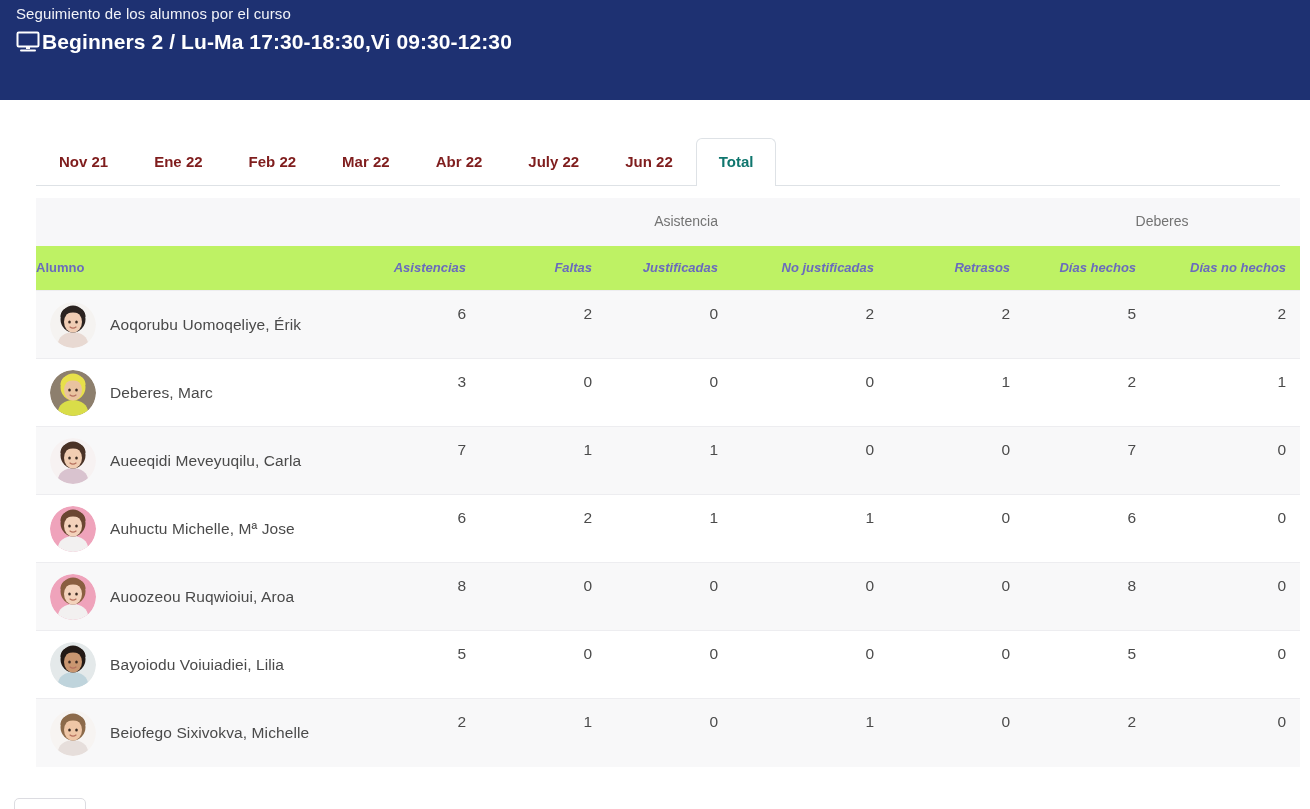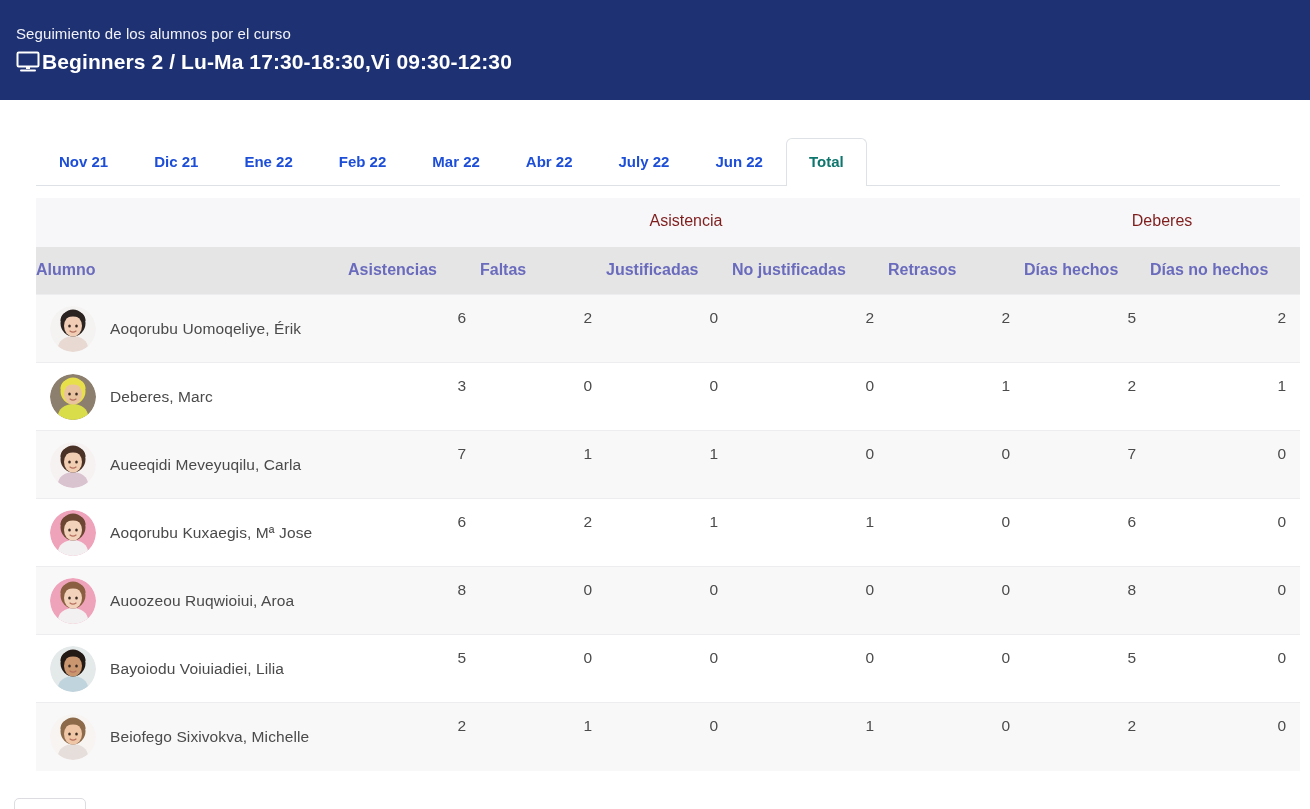--- a/index.html
+++ b/index.html
@@ -10,21 +10,21 @@
     overflow: hidden;
     background: #ffffff;
     font-family: "Liberation Sans", sans-serif;
   }
 
   
   .page-header {
     width: 1310px;
     height: 100px;
     background: #1e3172;
-    padding: 24px 0 0 16px;
+    padding: 4px 0 0 16px;
     color: #ffffff;
   }
   .header-subtitle {
     font-size: 15px;
     font-weight: 400;
     color: #f2f3f8;
     letter-spacing: .1px;
     line-height: 20px;
     margin-bottom: 6px;
   }
@@ -57,21 +57,21 @@
     display: flex;
     align-items: flex-end;
     padding-left: 36px;
     height: 48px;
     position: relative;
     z-index: 2;
   }
   .tab {
     font-size: 15px;
     font-weight: bold;
-    color: #1d4ed8;
+    color: #7f1d1d;
     padding: 13px 22px 14px 22px;
     line-height: 20px;
     white-space: nowrap;
     cursor: pointer;
     border: 1px solid transparent;
     border-bottom: none;
     background: transparent;
     position: relative;
     border-radius: 6px 6px 0 0;
   }
@@ -103,48 +103,48 @@
   }
   table.tracking {
     width: 1234px;
     border-collapse: collapse;
     table-layout: fixed;
   }
 
   
   tr.group-row th {
     background: #f7f7f9;
-    color: #7f1d1d;
-    font-size: 16px;
+    color: #737373;
+    font-size: 14px;
     font-weight: 400;
     text-align: center;
     padding: 14px 0 17px 0;
     border: none;
     height: 48px;
   }
   th.group-blank { background: #ffffff; }
   th.group-asistencia { border-left: 1px solid #e7e7ec; border-right: 1px solid #e7e7ec; }
   th.group-deberes { border-right: 1px solid #e7e7ec; }
 
   
   tr.col-row th {
-    background: #e5e5e5;
+    background: #bef264;
     color: #6a6bbd;
-    font-size: 16px;
+    font-size: 13px;
     font-weight: bold;
     padding: 14px 0 15px 0;
     height: 44px;
     white-space: nowrap;
     border: none;
   }
   th.col-alumno {
     text-align: left;
     padding-left: 14px;
   }
-  tr.col-row th.num { text-align: left; padding-right: 14px; }
+  tr.col-row th.num { text-align: right; padding-right: 14px; font-style: italic; }
 
   
   tbody tr { height: 68px; }
   tbody tr:nth-child(odd)  { background: #f8f8f9; }
   tbody tr:nth-child(even) { background: #ffffff; }
   tbody td {
     border-top: 1px solid #ededf0;
     font-size: 15px;
     color: #4b4b4b;
     padding: 0;
@@ -219,21 +219,20 @@
         <rect x="4" y="18.5" width="16" height="2" rx="1" fill="#ffffff"></rect>
       </svg>
     </span>
     <span class="header-title">Beginners 2 / Lu-Ma 17:30-18:30,Vi 09:30-12:30</span>
   </div>
 </div>
 
 <div class="tabs-wrap">
   <div class="tabs">
     <div class="tab">Nov 21</div>
-    <div class="tab">Dic 21</div>
     <div class="tab">Ene 22</div>
     <div class="tab">Feb 22</div>
     <div class="tab">Mar 22</div>
     <div class="tab">Abr 22</div>
     <div class="tab">July 22</div>
     <div class="tab">Jun 22</div>
     <div class="tab active">Total</div>
   </div>
   <div class="tabs-rule"></div>
 </div>
@@ -382,21 +381,21 @@
       <ellipse cx="23" cy="42" rx="15" ry="12" fill="#f2f0f0"></ellipse>
       <ellipse cx="23" cy="17" rx="12.5" ry="13.5" fill="#6b4632"></ellipse>
       <ellipse cx="23" cy="20" rx="9" ry="10.5" fill="#f3d2bb"></ellipse>
       <path d="M10.5 15 q12.5 -9 25 0 q0 -10 -12.5 -10 q-12.5 0 -12.5 10 z" fill="#6b4632"></path>
       <ellipse cx="19.5" cy="20" rx="1.3" ry="1.5" fill="#3a2a22"></ellipse>
       <ellipse cx="26.5" cy="20" rx="1.3" ry="1.5" fill="#3a2a22"></ellipse>
       <path d="M20 25 q3 2.4 6 0" stroke="#b5705e" stroke-width="1.2" fill="none" stroke-linecap="round"></path>
     </g>
   </svg>
               </span>
-              <span class="student-name">Aoqorubu Kuxaegis, Mª Jose</span>
+              <span class="student-name">Auhuctu Michelle, Mª Jose</span>
             </div>
           </td>
           <td class="num">6</td>
           <td class="num">2</td>
           <td class="num">1</td>
           <td class="num">1</td>
           <td class="num">0</td>
           <td class="num">6</td>
           <td class="num">0</td>
         </tr>

